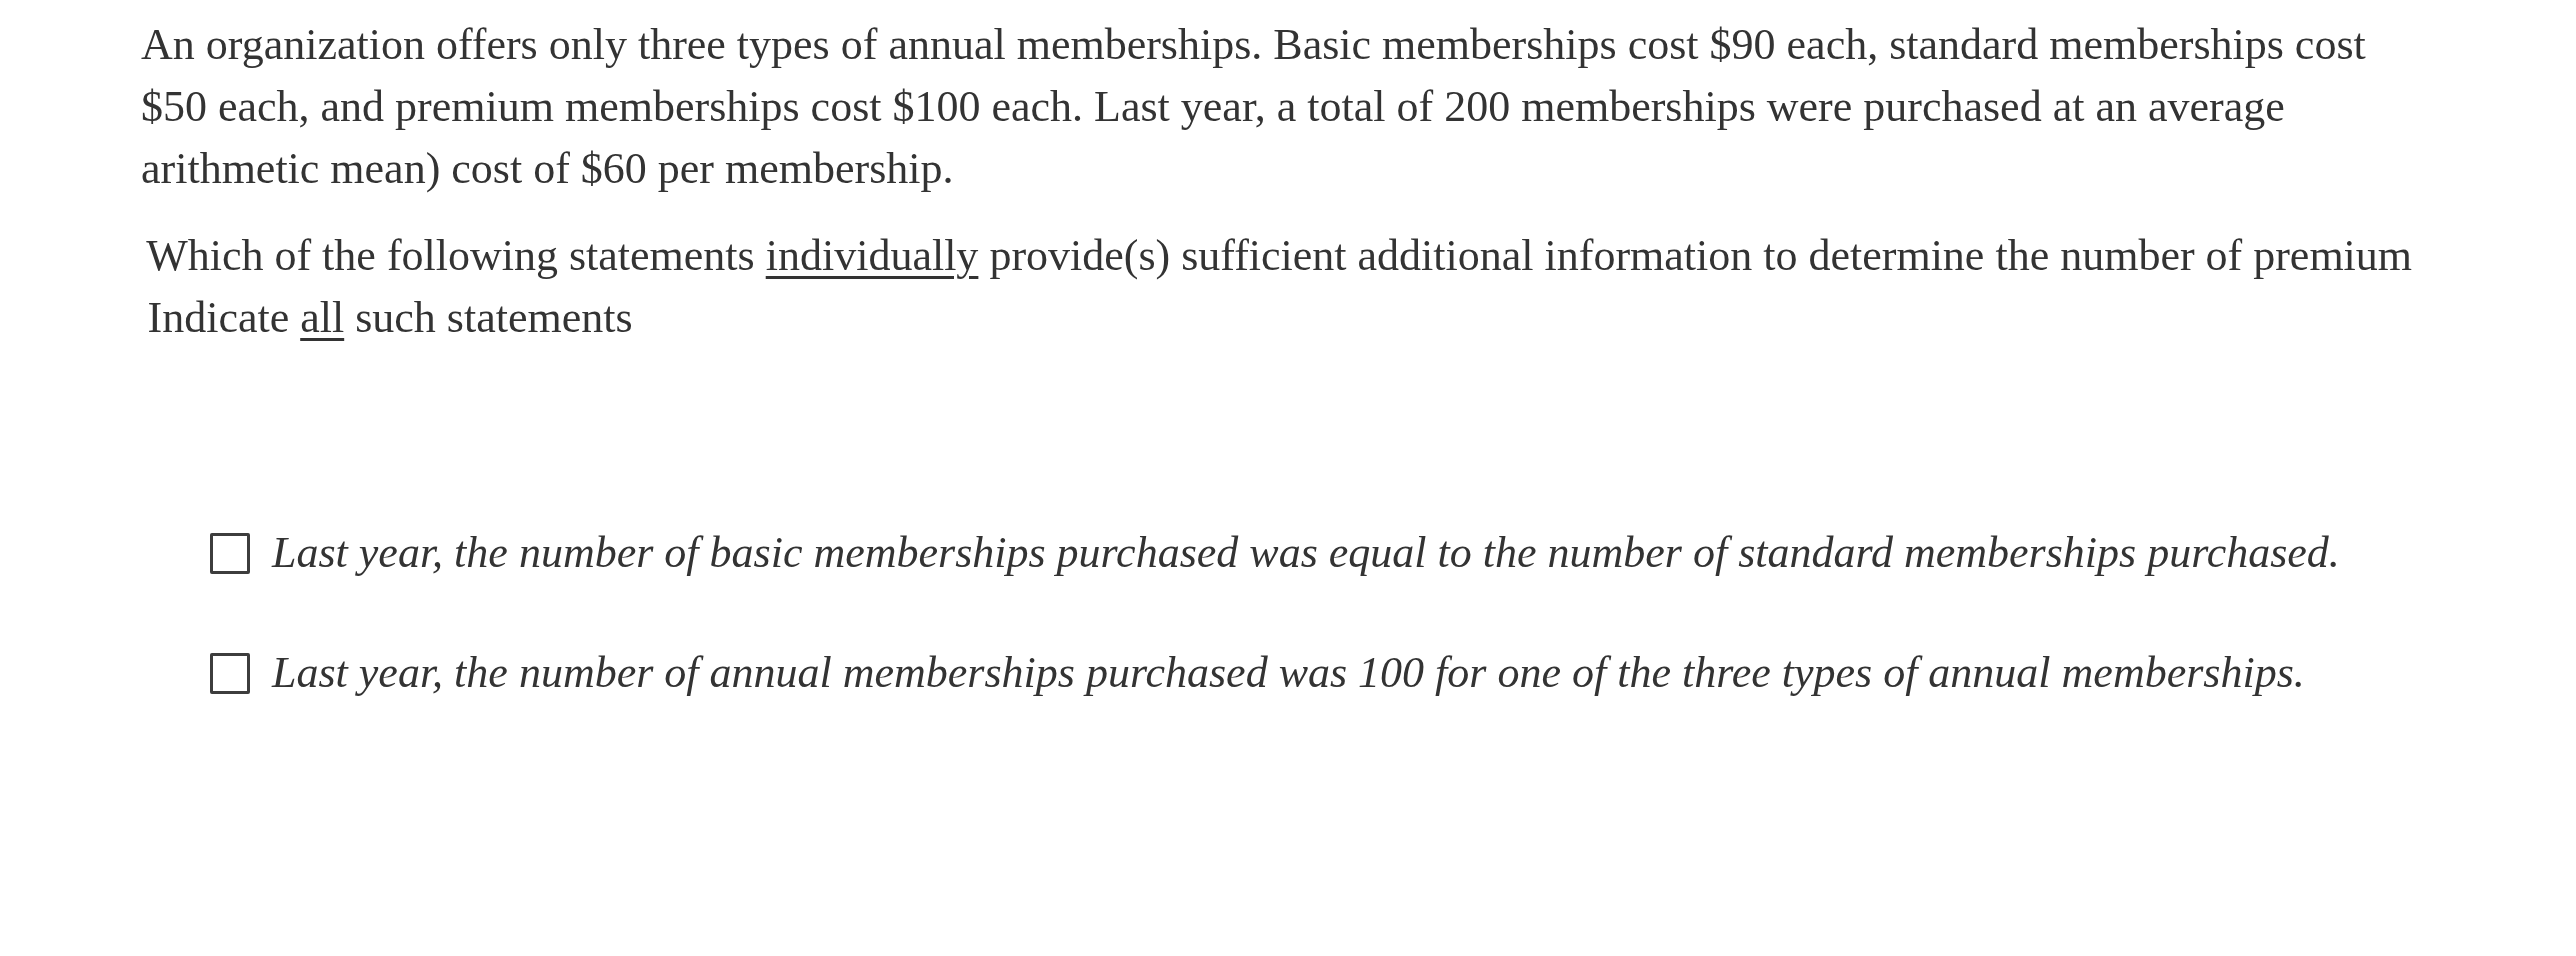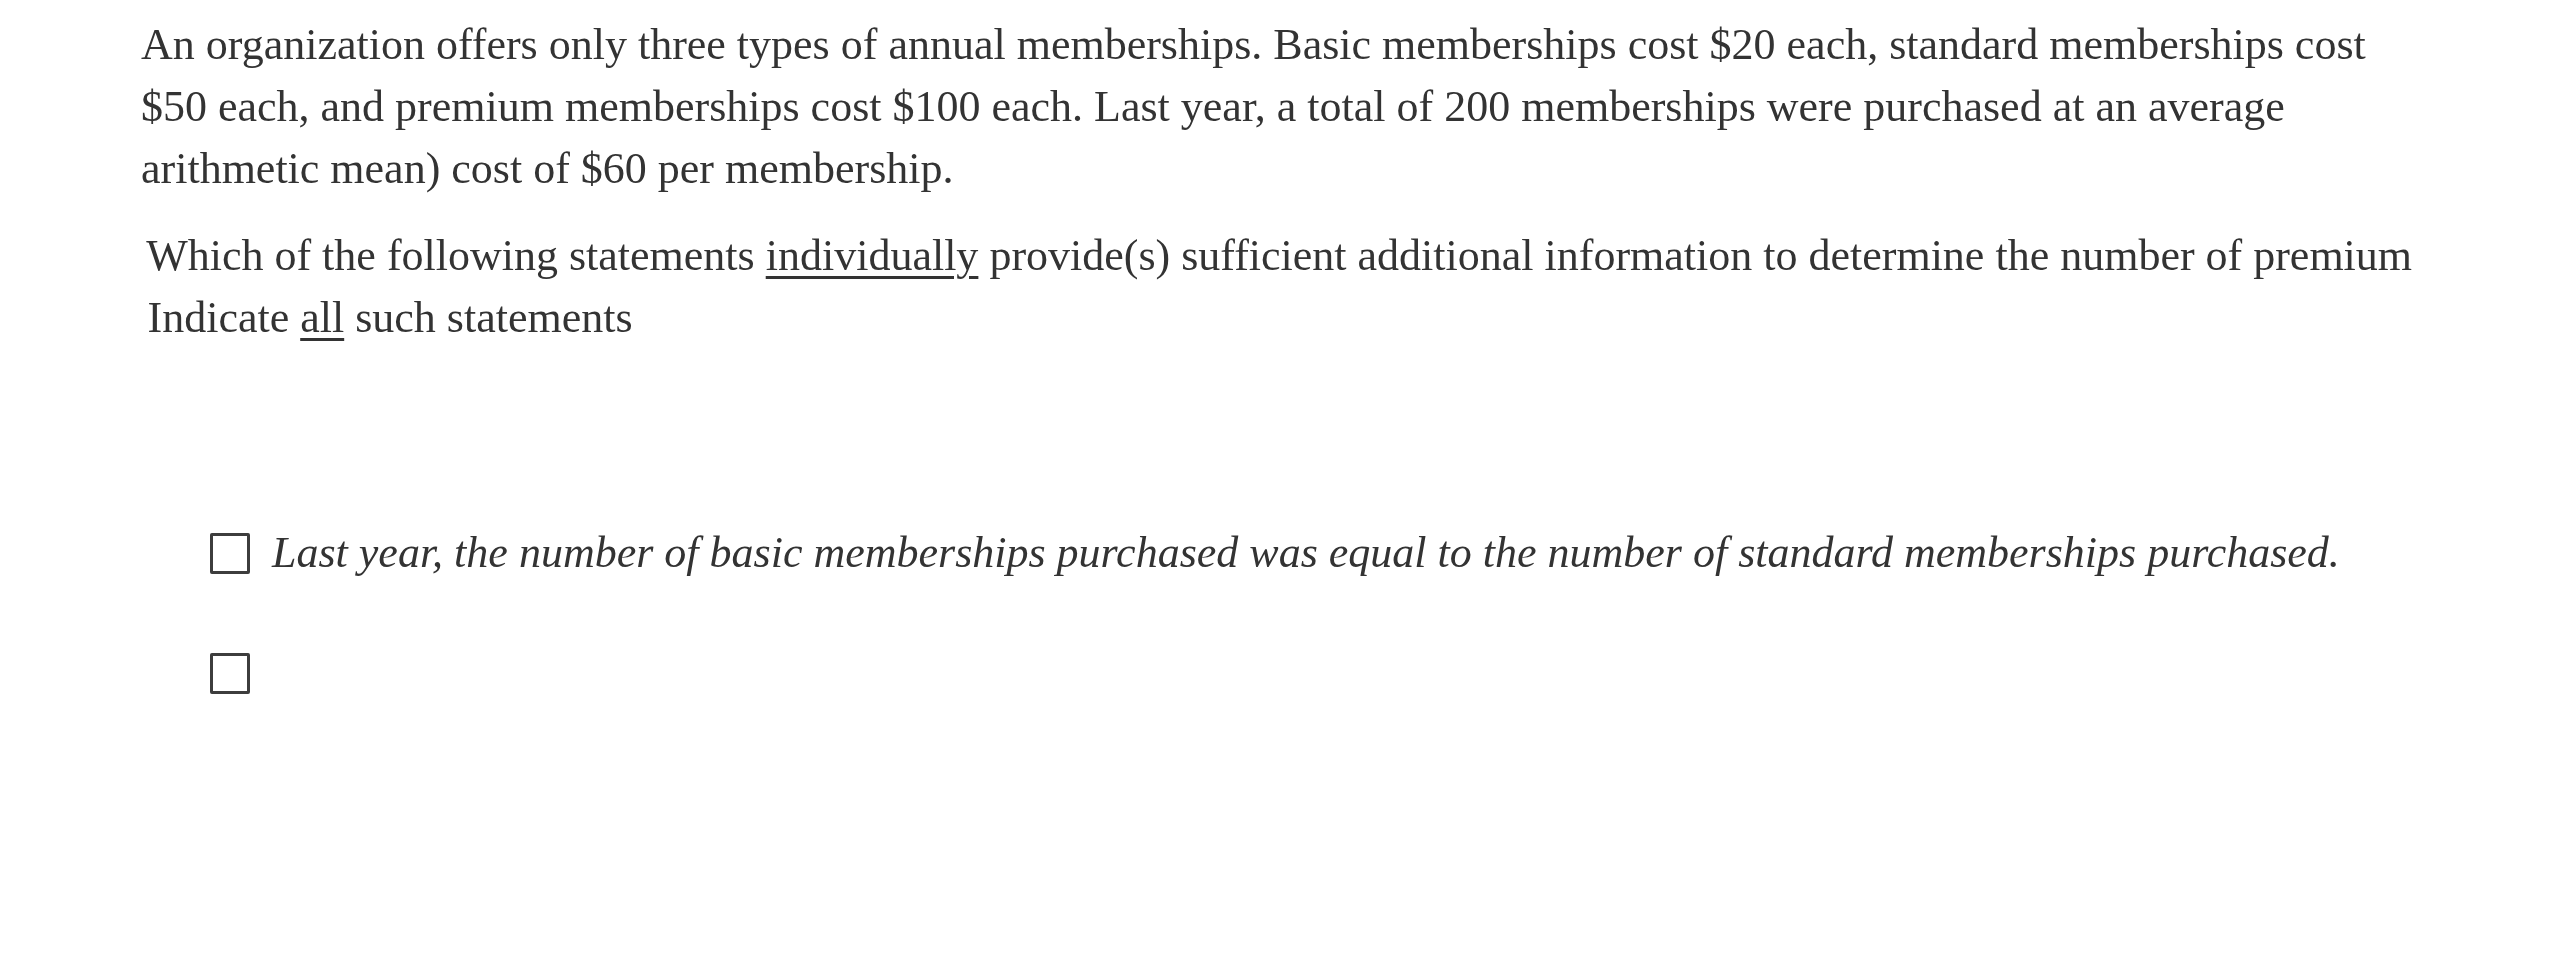--- a/index.html
+++ b/index.html
@@ -60,21 +60,21 @@
     line-height: 62px;
     font-style: italic;
   }
 </style>
 </head>
 <body>
 
 <main class="content">
 
   <section>
-    <div class="line">An organization offers only three types of annual memberships. Basic memberships cost $20 each, standard memberships cost</div>
+    <div class="line">An organization offers only three types of annual memberships. Basic memberships cost $90 each, standard memberships cost</div>
     <div class="line">$50 each, and premium memberships cost $100 each. Last year, a total of 200 memberships were purchased at an average</div>
     <div class="line">arithmetic mean) cost of $60 per membership.</div>
   </section>
 
   <section class="stem">
     <div class="line"><span>Which of the following statements </span><span class="u">individually</span><span> provide(s) sufficient additional information to determine the number of premium</span></div>
   </section>
 
   <section class="instruction">
     <div class="line"><span>Indicate </span><span class="u">all</span><span> such statements</span></div>
@@ -83,18 +83,19 @@
   <div class="options">
 
     <div class="option-row">
       <span class="checkbox" role="checkbox" aria-checked="false"></span>
       <span class="option-label">Last year, the number of basic memberships purchased was equal to the number of standard memberships purchased.</span>
     </div>
 
 
     <div class="option-row">
       <span class="checkbox" role="checkbox" aria-checked="false"></span>
+      <span class="option-label">Last year, the number of annual memberships purchased was 100 for one of the three types of annual memberships.</span>
     </div>
 
   </div>
 
 </main>
 
 
 </body></html>

